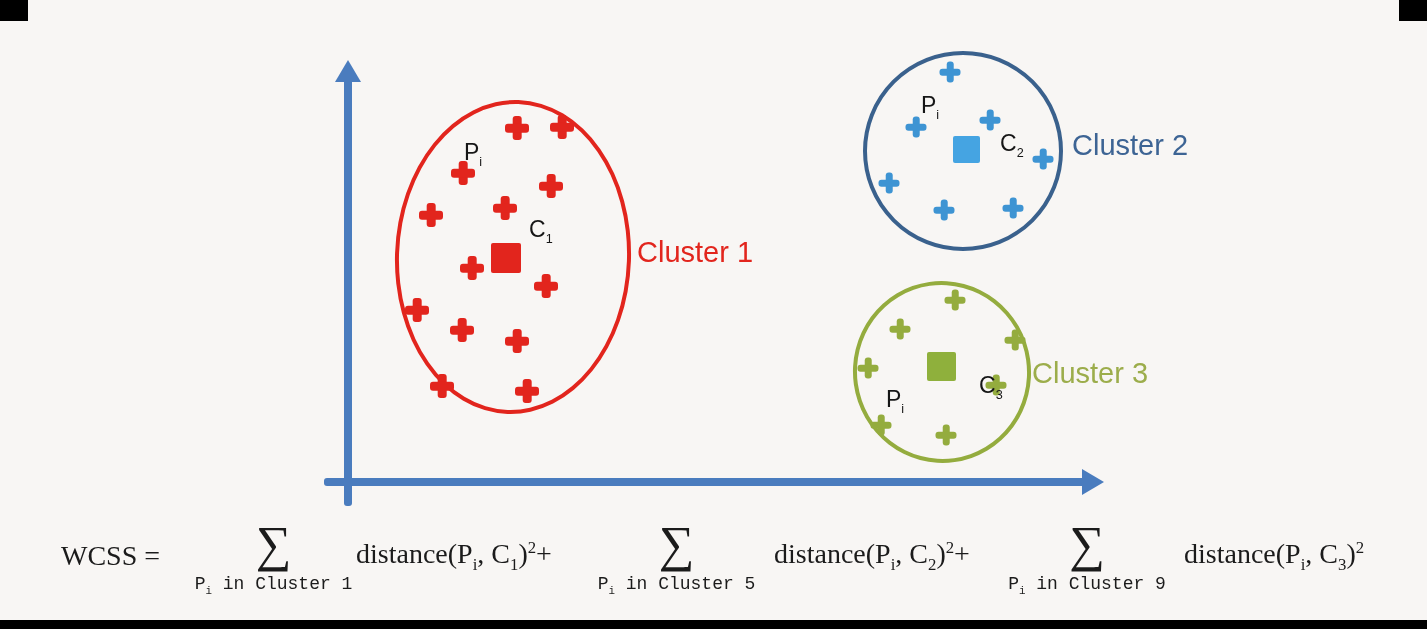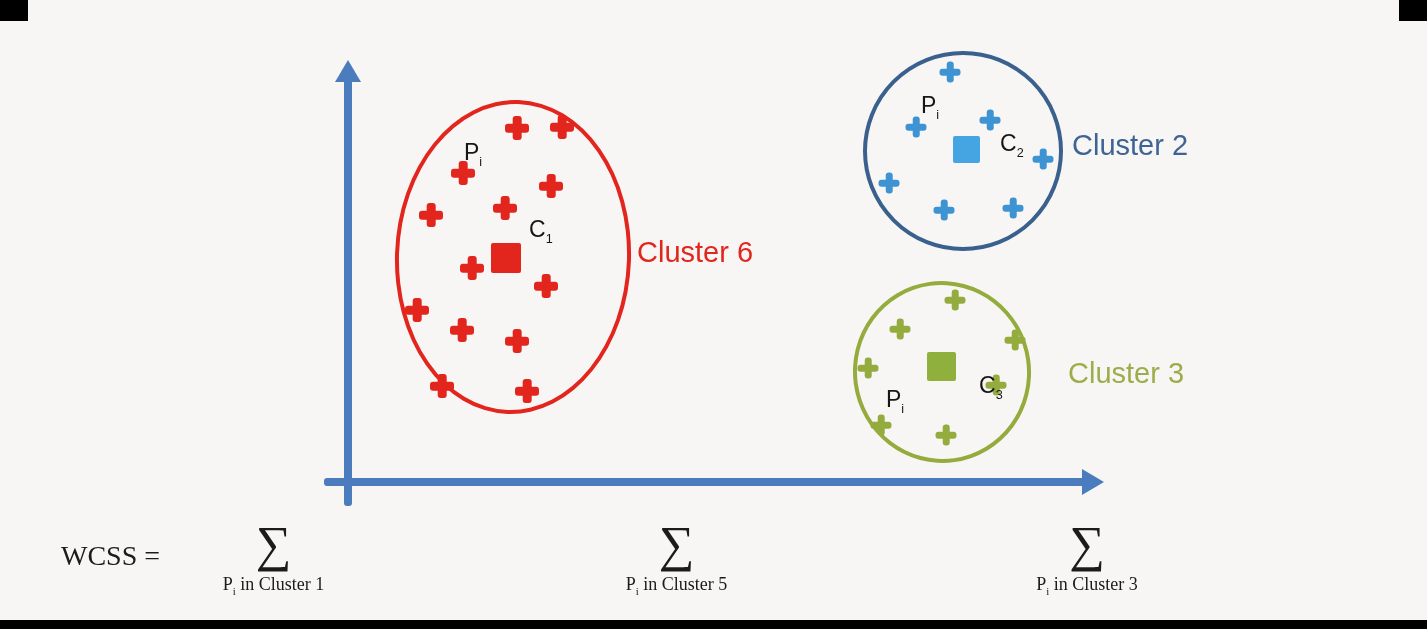--- a/index.html
+++ b/index.html
@@ -67,21 +67,21 @@
   .formula {
     position: absolute; left: 16px; top: 512px; width: 100%; height: 105px;
     font-family: "Liberation Serif", serif; color: var(--ink, #1b1b1b);
   }
   .lhs { position: absolute; left: 45px; top: 28px; font-size: 28px; white-space: nowrap; }
   .sum { position: absolute; display: flex; flex-direction: column; align-items: center; }
   .sum.s1 { left: 175px; top: 6px; width: 165px; }
   .sum.s2 { left: 578px; top: 6px; width: 165px; }
   .sum.s3 { left: 985px; top: 6px; width: 172px; }
   .sigma { font-size: 50px; line-height: 52px; }
-  .under { font-size: 18px; margin-top: 4px; white-space: nowrap; }
+  .under { font-size: 18px; margin-top: 4px; white-space: nowrap; font-family: Liberation Mono, monospace; }
   .bd { position: absolute; top: 26px; font-size: 28px; white-space: nowrap; }
   .bd.b1 { left: 340px; }
   .bd.b2 { left: 758px; }
   .bd.b3 { left: 1168px; }
   .formula sub { font-size: 0.6em; }
   .formula sup { font-size: 0.6em; }
 </style>
 </head>
 <body>
 
@@ -111,21 +111,21 @@
         <span class="plus" style="left: 546px; top: 286px; height: 24px; width: 24px; --c: #e2251d;"></span>
         <span class="plus" style="left: 417px; top: 310px; height: 24px; width: 24px; --c: #e2251d;"></span>
         <span class="plus" style="left: 462px; top: 330px; height: 24px; width: 24px; --c: #e2251d;"></span>
         <span class="plus" style="left: 517px; top: 341px; height: 24px; width: 24px; --c: #e2251d;"></span>
         <span class="plus" style="left: 442px; top: 386px; height: 24px; width: 24px; --c: #e2251d;"></span>
         <span class="plus" style="left: 527px; top: 391px; height: 24px; width: 24px; --c: #e2251d;"></span>
       </div>
     <div class="centroid" style="left: 491px; top: 243px; height: 30px; width: 30px; background: rgb(226, 37, 29);"></div>
     <div class="pt-label"><span>P</span><sub>i</sub></div>
     <div class="ct-label"><span>C</span><sub>1</sub></div>
-    <div class="name" style="color: rgb(226, 37, 29);">Cluster 6</div>
+    <div class="name" style="color: rgb(226, 37, 29);">Cluster 1</div>
   </div>
 
   <div class="cluster c2">
     <div class="ellipse" style="border-color: rgb(58, 97, 141);"></div>
     <div class="markers">
         <span class="plus" style="left: 950px; top: 72px; height: 21px; width: 21px; --c: #3e94d3;"></span>
         <span class="plus" style="left: 916px; top: 127px; height: 21px; width: 21px; --c: #3e94d3;"></span>
         <span class="plus" style="left: 990px; top: 120px; height: 21px; width: 21px; --c: #3e94d3;"></span>
         <span class="plus" style="left: 889px; top: 183px; height: 21px; width: 21px; --c: #3e94d3;"></span>
         <span class="plus" style="left: 944px; top: 210px; height: 21px; width: 21px; --c: #3e94d3;"></span>
@@ -145,35 +145,38 @@
         <span class="plus" style="left: 1015px; top: 340px; height: 21px; width: 21px; --c: #94ac3e;"></span>
         <span class="plus" style="left: 900px; top: 329px; height: 21px; width: 21px; --c: #94ac3e;"></span>
         <span class="plus" style="left: 868px; top: 368px; height: 21px; width: 21px; --c: #94ac3e;"></span>
         <span class="plus" style="left: 996px; top: 385px; height: 21px; width: 21px; --c: #94ac3e;"></span>
         <span class="plus" style="left: 881px; top: 425px; height: 21px; width: 21px; --c: #94ac3e;"></span>
         <span class="plus" style="left: 946px; top: 435px; height: 21px; width: 21px; --c: #94ac3e;"></span>
       </div>
     <div class="centroid" style="left: 926.5px; top: 351.5px; height: 29px; width: 29px; background: rgb(143, 176, 60);"></div>
     <div class="pt-label"><span>P</span><sub>i</sub></div>
     <div class="ct-label"><span>C</span><sub>3</sub></div>
-    <div class="name" style="color: rgb(156, 173, 75); padding-left: 36px;">Cluster 3</div>
+    <div class="name" style="color: rgb(156, 173, 75);">Cluster 3</div>
   </div>
 
   <div class="formula">
     <span class="lhs">WCSS =</span>
 
     <span class="sum s1">
       <span class="sigma">∑</span>
       <span class="under"><span>P</span><sub>i</sub><span> in Cluster 1</span></span>
     </span>
+    <span class="bd b1"><span>distance(P</span><sub>i</sub><span>, C</span><sub>1</sub><span>)</span><sup>2</sup><span>+</span></span>
 
     <span class="sum s2">
       <span class="sigma">∑</span>
       <span class="under"><span>P</span><sub>i</sub><span> in Cluster 5</span></span>
     </span>
+    <span class="bd b2"><span>distance(P</span><sub>i</sub><span>, C</span><sub>2</sub><span>)</span><sup>2</sup><span>+</span></span>
 
     <span class="sum s3">
       <span class="sigma">∑</span>
-      <span class="under"><span>P</span><sub>i</sub><span> in Cluster 3</span></span>
+      <span class="under"><span>P</span><sub>i</sub><span> in Cluster 9</span></span>
     </span>
+    <span class="bd b3"><span>distance(P</span><sub>i</sub><span>, C</span><sub>3</sub><span>)</span><sup>2</sup></span>
   </div>
 
 </div>
 
 </body></html>

